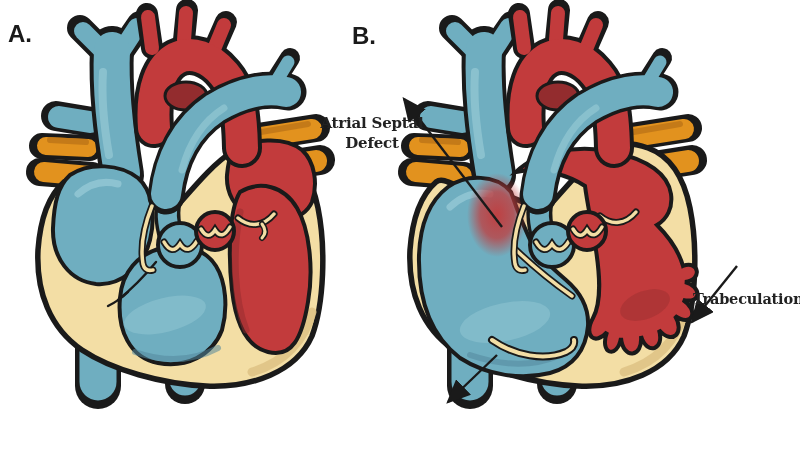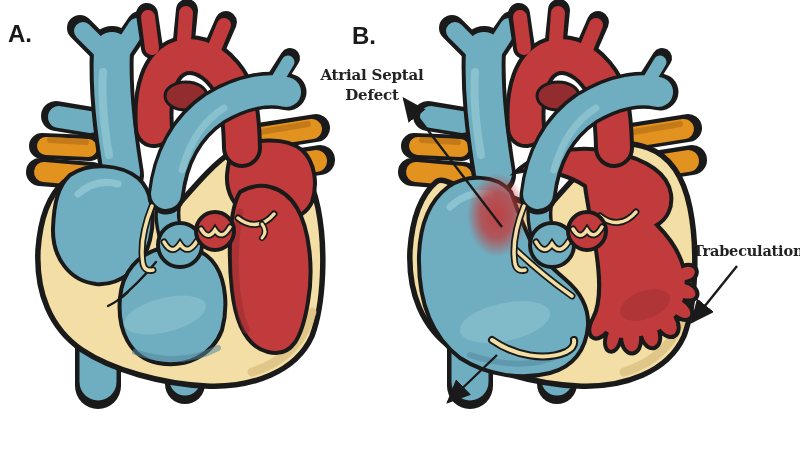--- a/index.html
+++ b/index.html
@@ -8,21 +8,21 @@
     --c-orange:#E2921E; --c-orange-dark:#BD7417;
     --c-cream:#F3DEA5; --c-cream-shadow:#DFC386;
     --c-ink:#1A1A1A; --c-background:#FFFFFF;
   }
   html,body{margin:0;padding:0;background:#fff;}
   .stage{position:relative;width:800px;height:450px;background:var(--c-background);overflow:hidden;}
   .stage svg{position:absolute;left:0;top:0;}
   .panel-letter{position:absolute;font-family:"Liberation Sans",sans-serif;font-weight:600;
     font-size:24px;color:var(--c-ink);line-height:1;}
   .anno{position:absolute;font-family:"DejaVu Serif",serif;font-weight:700;font-size:15px;
-    color:#222;text-align:center;line-height:1.3;white-space:pre-line;letter-spacing:-.2px;}
+    color:#222;text-align:center;line-height:1.3;white-space:pre-line;letter-spacing:-.2px;margin-top:48px;}
   
   .ink{stroke:var(--c-ink);fill:none;stroke-linecap:round;}
   .blue-f{fill:var(--c-blue);} .red-f{fill:var(--c-red);} .cream-f{fill:var(--c-cream);}
   .blue-s{stroke:var(--c-blue);fill:none;stroke-linecap:round;}
   .red-s{stroke:var(--c-red);fill:none;stroke-linecap:round;}
   .orange-s{stroke:var(--c-orange);fill:none;stroke-linecap:round;}
   .cream-s{stroke:var(--c-cream);fill:none;stroke-linecap:round;}
   .outline{stroke:var(--c-ink);}
 </style>
 </head>

